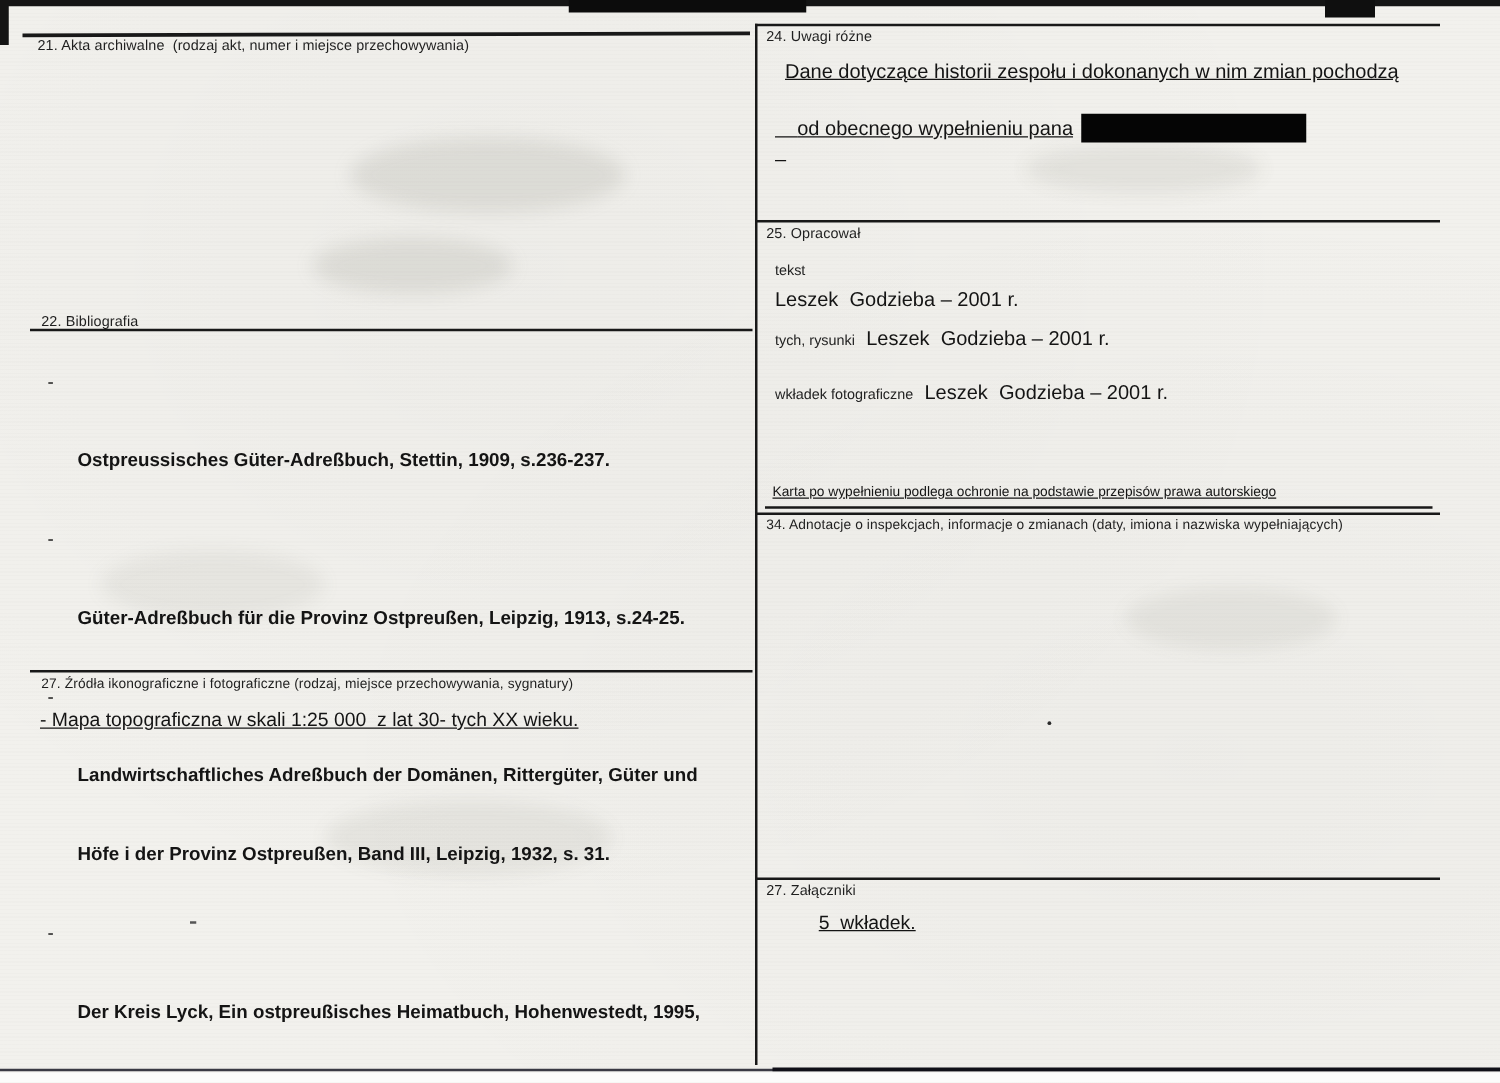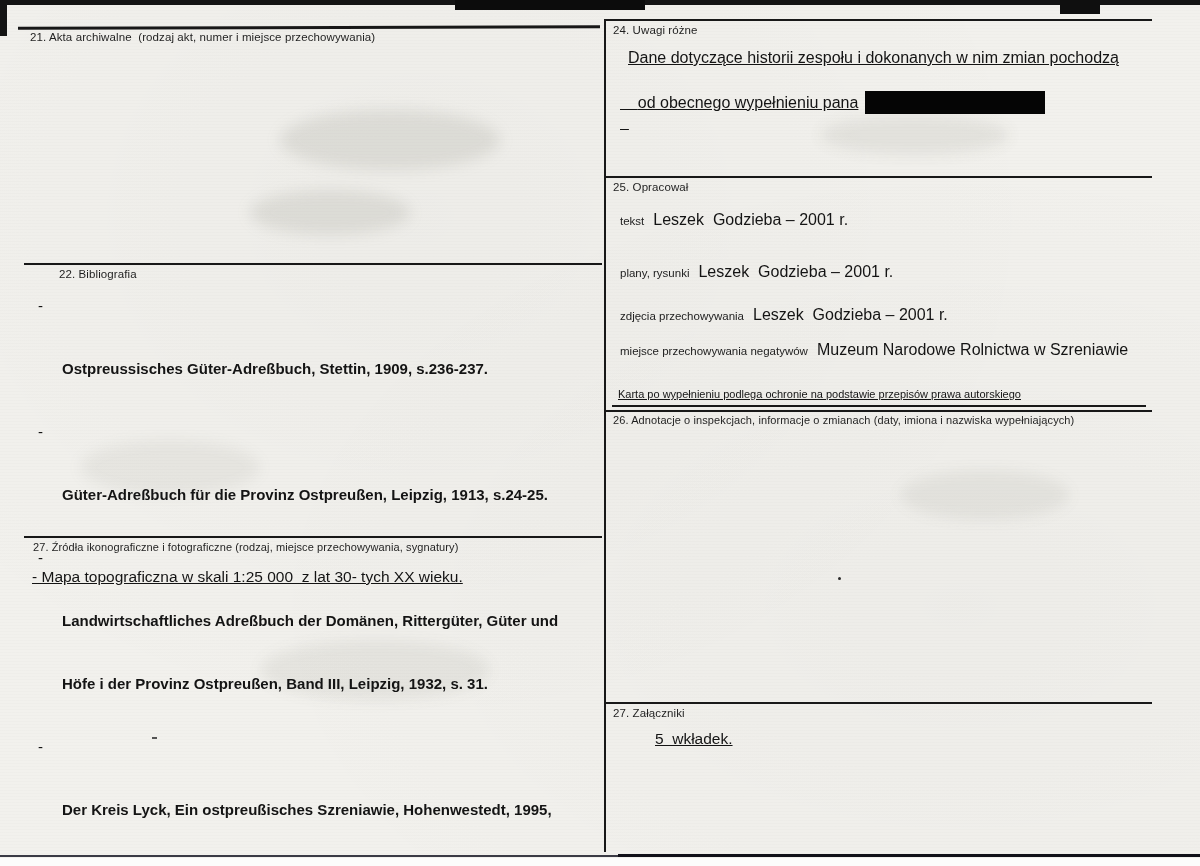--- a/index.html
+++ b/index.html
@@ -83,71 +83,67 @@
   <div class="line" style="left:24px;top:536px;width:578px;height:2px;"></div>
   <div class="line" style="left:604px;top:19px;width:2px;height:833px;"></div>
   <div class="line" style="left:604px;top:19px;width:548px;height:2px;"></div>
   <div class="line" style="left:604px;top:176px;width:548px;height:2px;"></div>
   <div class="line" style="left:612px;top:405px;width:534px;height:2px;"></div>
   <div class="line" style="left:604px;top:410px;width:548px;height:2px;"></div>
   <div class="line" style="left:604px;top:702px;width:548px;height:2px;"></div>
 
   <div class="label-sm" style="left:30px;top:31px;">21. Akta archiwalne  (rodzaj akt, numer i miejsce przechowywania)</div>
 
-  <div class="label-sm" style="left:33px;top:268px;margin-left:26px;">22. Bibliografia</div>
+  <div class="label-sm" style="left:33px;top:252px;">22. Bibliografia</div>
 
   <div class="biblio">
     <div class="item">
       <span class="dash">-</span>
       <span class="bl">Ostpreussisches Güter-Adreßbuch, Stettin, 1909, s.236-237.</span>
     </div>
     <div class="item">
       <span class="dash">-</span>
       <span class="bl">Güter-Adreßbuch für die Provinz Ostpreußen, Leipzig, 1913, s.24-25.</span>
     </div>
     <div class="item">
       <span class="dash">-</span>
       <span class="bl">Landwirtschaftliches Adreßbuch der Domänen, Rittergüter, Güter und</span>
       <span class="bl">Höfe i der Provinz Ostpreußen, Band III, Leipzig, 1932, s. 31.</span>
     </div>
     <div class="item">
       <span class="dash">-</span>
-      <span class="bl">Der Kreis Lyck, Ein ostpreußisches Szreniawie, Hohenwestedt, 1995,</span>
+      <span class="bl">Der Kreis Lyck, Ein ostpreußisches Heimatbuch, Hohenwestedt, 1995,</span>
       <span class="bl">s. 648.</span>
     </div>
   </div>
 
   <div class="label-sm" style="left:33px;top:541px;font-size:11px;">27. Źródła ikonograficzne i fotograficzne (rodzaj, miejsce przechowywania, sygnatury)</div>
   <div class="content" style="left:32px;top:568px;">- Mapa topograficzna w skali 1:25 000  z lat 30- tych XX wieku.</div>
 
   <div class="label-sm" style="left:613px;top:24px;">24. Uwagi różne</div>
   <div class="content" style="left:628px;top:49px;font-size:16px;">Dane dotyczące historii zespołu i dokonanych w nim zmian pochodzą</div>
   <div class="content" style="left:620px;top:73px;font-size:16px;">
     <span>od obecnego wypełnieniu pana</span><span class="redaction"></span>
   </div>
 
   <div class="label-sm" style="left:613px;top:181px;">25. Opracował</div>
 
-  <div class="row25" style="top:211px;">
+  <div class="row25" style="top:211px;flex-direction:column;">
     <span class="field">tekst</span>
     <span class="value">Leszek  Godzieba – 2001 r.</span>
   </div>
   <div class="row25" style="top:263px;">
-    <span class="field">plany, rysunki</span>
+    <span class="field">tych, rysunki</span>
     <span class="value">Leszek  Godzieba – 2001 r.</span>
   </div>
   <div class="row25" style="top:306px;">
-    <span class="field">zdjęcia przechowywania</span>
+    <span class="field">wkładek fotograficzne</span>
     <span class="value">Leszek  Godzieba – 2001 r.</span>
-  </div>
-  <div class="row25" style="top:341px;">
-    <span class="field">miejsce przechowywania negatywów</span>
-    <span class="value">Muzeum Narodowe Rolnictwa w Szreniawie</span>
   </div>
 
   <div class="content" style="left:618px;top:388px;font-size:11px;">Karta po wypełnieniu podlega ochronie na podstawie przepisów prawa autorskiego</div>
 
-  <div class="label-sm" style="left:613px;top:414px;font-size:11px;">26. Adnotacje o inspekcjach, informacje o zmianach (daty, imiona i nazwiska wypełniających)</div>
+  <div class="label-sm" style="left:613px;top:414px;font-size:11px;">34. Adnotacje o inspekcjach, informacje o zmianach (daty, imiona i nazwiska wypełniających)</div>
 
   <div class="label-sm" style="left:613px;top:707px;">27. Załączniki</div>
   <div class="content" style="left:655px;top:730px;">5  wkładek.</div>
 
 </div>
 
 </body></html>

